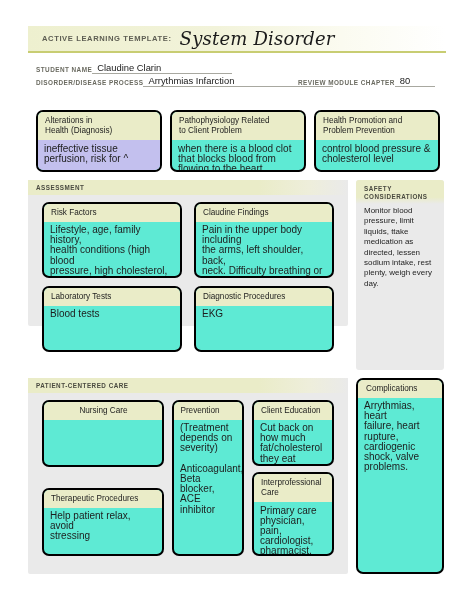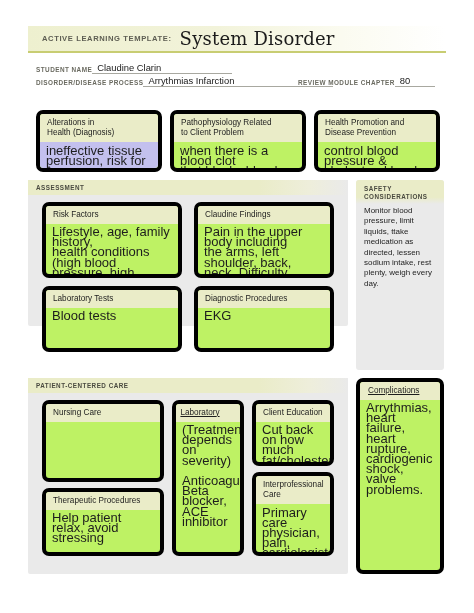--- a/index.html
+++ b/index.html
@@ -36,20 +36,21 @@
     font-size: 7.6px;
     letter-spacing: 0.6px;
     color: #5d5d52;
     font-variant: small-caps;
     text-transform: uppercase;
     font-weight: 600;
     white-space: nowrap;
   }
   .header-title {
     font-family: "DejaVu Serif", serif;
+    font-style: italic;
     font-size: 18px;
     color: #1b1b1b;
     margin-left: 8px;
     white-space: nowrap;
     letter-spacing: 0.2px;
   }
 
   
   .field-row {
     position: absolute;
@@ -79,35 +80,35 @@
     line-height: 11px;
   }
 
   #row-student { left: 36px; top: 62px; }
   #row-disorder { left: 36px; top: 75px; }
   #row-chapter { left: 298px; top: 75px; }
 
   
   .card {
     position: absolute;
-    background: #bef264;
-    border: 4px solid #000000;
+    background: #5eead4;
+    border: 2px solid #000000;
     border-radius: 7px;
     overflow: hidden;
   }
   .card-head {
     background: #eaecc8;
     font-size: 8.2px;
     color: #1d1d1d;
     padding: 3.5px 6px 3.5px 7px;
     line-height: 10.5px;
     white-space: pre-line;
   }
   .card-body {
-    font-size: 13px;
+    font-size: 10px;
     color: #1d1d1d;
     padding: 3.5px 6px 4px 6px;
     line-height: 10.2px;
     white-space: pre-line;
   }
   .card-body.highlight {
     background: #c3c0ee;
   }
 
   
@@ -138,21 +139,21 @@
   #section-assessment { left: 28px; top: 180px; width: 320px; height: 146px; }
   #section-pcc        { left: 28px; top: 378px; width: 320px; height: 196px; }
 
   
   #card-risk   { left: 14px;  top: 22px; width: 140px; height: 76px; }
   #card-expect { left: 166px; top: 22px; width: 140px; height: 76px; }
   #card-lab    { left: 14px;  top: 106px; width: 140px; height: 66px; }
   #card-diag   { left: 166px; top: 106px; width: 140px; height: 66px; }
 
   
-  #card-nursing   { left: 14px;  top: 22px;  width: 122px; height: 82px; }
+  #card-nursing   { left: 14px;  top: 22px;  width: 122px; height: 67px; text-align: center; }
   #card-therap    { left: 14px;  top: 110px; width: 122px; height: 68px; }
   #card-meds      { left: 144px; top: 22px;  width: 72px;  height: 156px; }
   #card-clientedu { left: 224px; top: 22px;  width: 82px;  height: 66px; }
   #card-interprof { left: 224px; top: 94px;  width: 82px;  height: 84px; }
 
   
   #box-safety {
     position: absolute;
     left: 356px; top: 180px; width: 88px; height: 190px;
     background: #eaeaea;
@@ -173,21 +174,21 @@
   #box-safety .safety-body {
     font-size: 8px;
     color: #1d1d1d;
     line-height: 10.4px;
     padding: 2px 7px 4px 8px;
   }
 
   #card-complications { left: 356px; top: 378px; width: 88px; height: 196px; }
   #card-complications .card-head { text-align: left; padding-left: 8px; }
 
-  .card-head.centered { text-align: center; padding-left: 0; padding-right: 16px; text-decoration: underline; }
+  .card-head.centered { text-align: center; padding-left: 0; padding-right: 16px; }
 </style>
 </head>
 <body>
 
 <div id="page">
 
   <div class="header-band">
     <span class="header-small">ACTIVE LEARNING TEMPLATE:</span>
     <span class="header-title">System Disorder</span>
   </div>
@@ -223,21 +224,21 @@
   <div class="card" id="card-patho">
     <div class="card-head">Pathophysiology Related
 to Client Problem</div>
     <div class="card-body">when there is a blood clot
 that blocks blood from
 flowing to the heart</div>
   </div>
 
   <div class="card" id="card-health">
     <div class="card-head">Health Promotion and
-Disease Prevention</div>
+Problem Prevention</div>
     <div class="card-body">control blood pressure &amp;
 cholesterol level</div>
   </div>
 
   <div class="section" id="section-assessment">
     <div class="section-head">ASSESSMENT</div>
 
     <div class="card" id="card-risk">
       <div class="card-head">Risk Factors</div>
       <div class="card-body">Lifestyle, age, family history,
@@ -278,21 +279,21 @@
       <div class="card-head">Nursing Care</div>
     </div>
 
     <div class="card" id="card-therap">
       <div class="card-head">Therapeutic Procedures</div>
       <div class="card-body">Help patient relax, avoid
 stressing</div>
     </div>
 
     <div class="card" id="card-meds">
-      <div class="card-head centered">Laboratory</div>
+      <div class="card-head centered">Prevention</div>
       <div class="card-body">(Treatment
 depends on
 severity)
 
 Anticoagulant,
 Beta blocker,
 ACE inhibitor</div>
     </div>
 
     <div class="card" id="card-clientedu">

